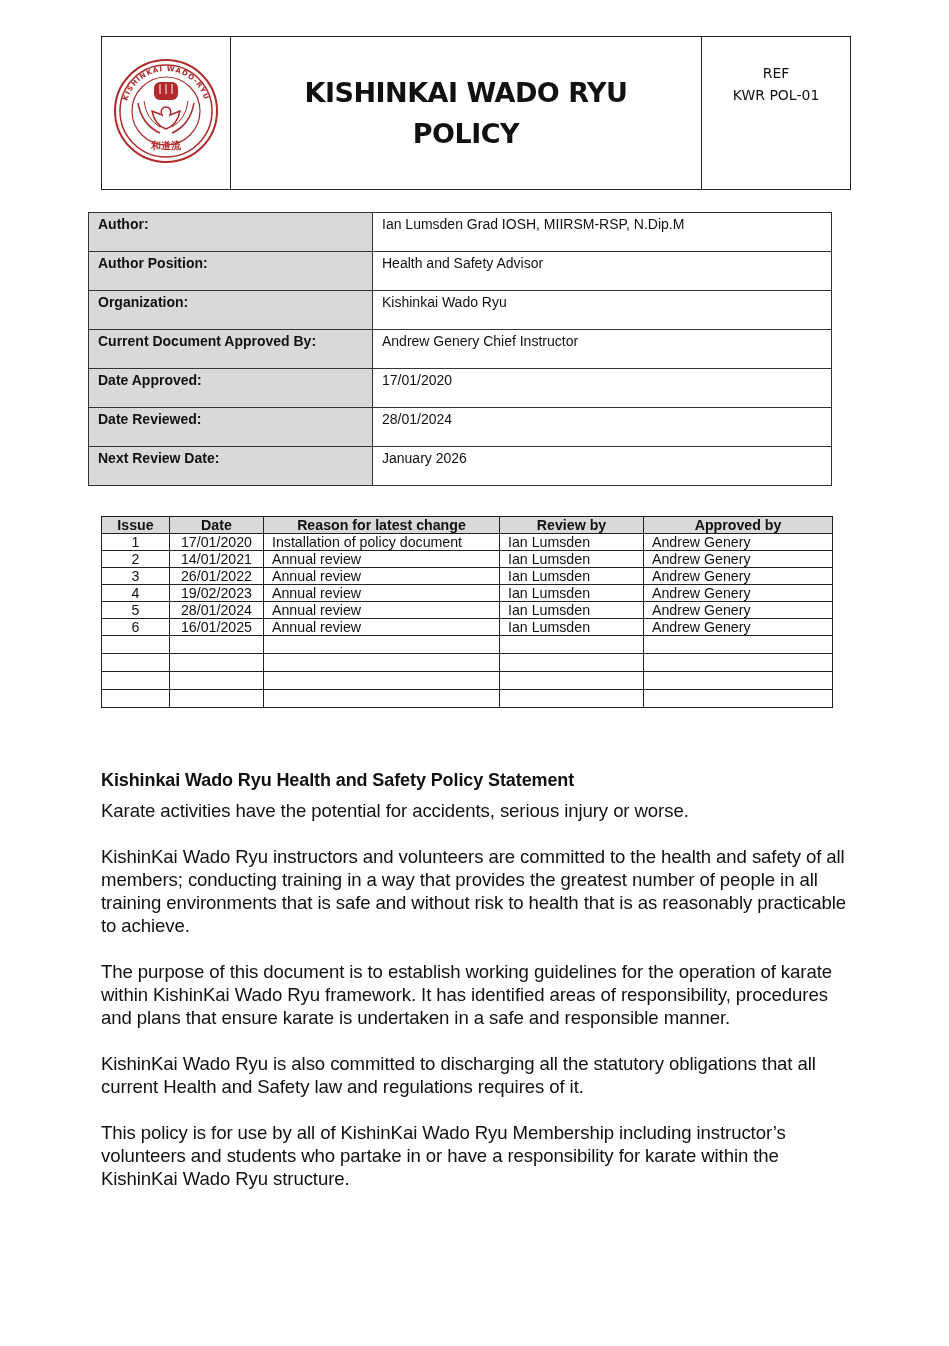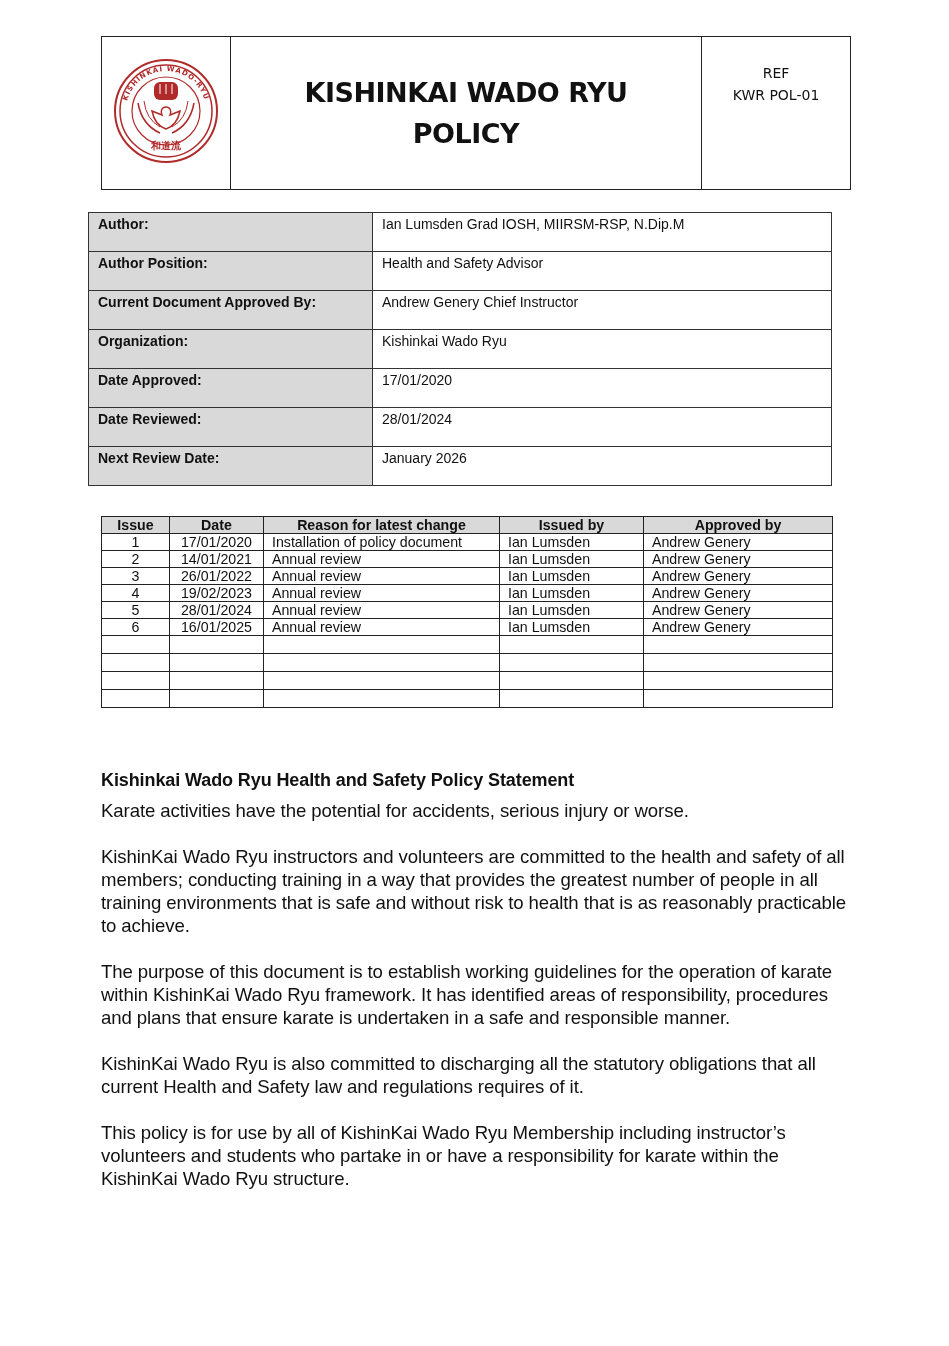--- a/index.html
+++ b/index.html
@@ -68,26 +68,26 @@
   <tbody>
       <tr>
     <td class="label">Author:</td>
     <td>Ian Lumsden Grad IOSH, MIIRSM-RSP, N.Dip.M</td>
   </tr>
   <tr>
     <td class="label">Author Position:</td>
     <td>Health and Safety Advisor</td>
   </tr>
   <tr>
+    <td class="label">Organization:</td>
+    <td>Kishinkai Wado Ryu</td>
+  </tr>
+  <tr>
     <td class="label">Current Document Approved By:</td>
     <td>Andrew Genery Chief Instructor</td>
-  </tr>
-  <tr>
-    <td class="label">Organization:</td>
-    <td>Kishinkai Wado Ryu</td>
   </tr>
   <tr>
     <td class="label">Date Approved:</td>
     <td>17/01/2020</td>
   </tr>
   <tr>
     <td class="label">Date Reviewed:</td>
     <td>28/01/2024</td>
   </tr>
   <tr>
@@ -103,21 +103,21 @@
       <col style="width:94px">
       <col style="width:236px">
       <col style="width:144px">
       <col style="width:189px">
   </colgroup>
   <tbody>
       <tr>
     <th>Issue</th>
     <th>Date</th>
     <th>Reason for latest change</th>
-    <th>Issued by</th>
+    <th>Review by</th>
     <th>Approved by</th>
   </tr>
   <tr>
     <td class="c">1</td>
     <td class="c">17/01/2020</td>
     <td>Installation of policy document</td>
     <td>Ian Lumsden</td>
     <td>Andrew Genery</td>
   </tr>
   <tr>

